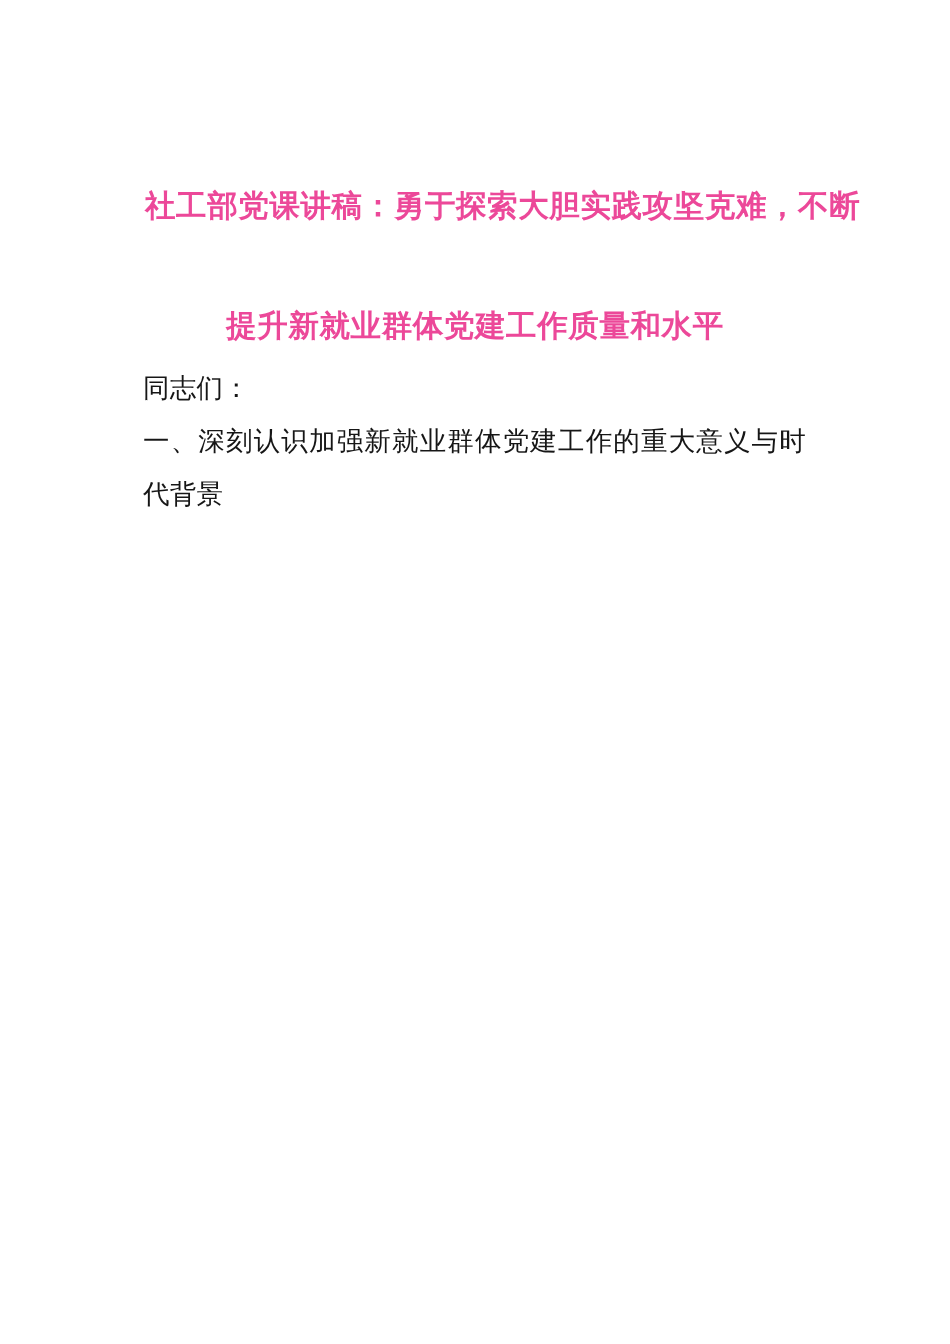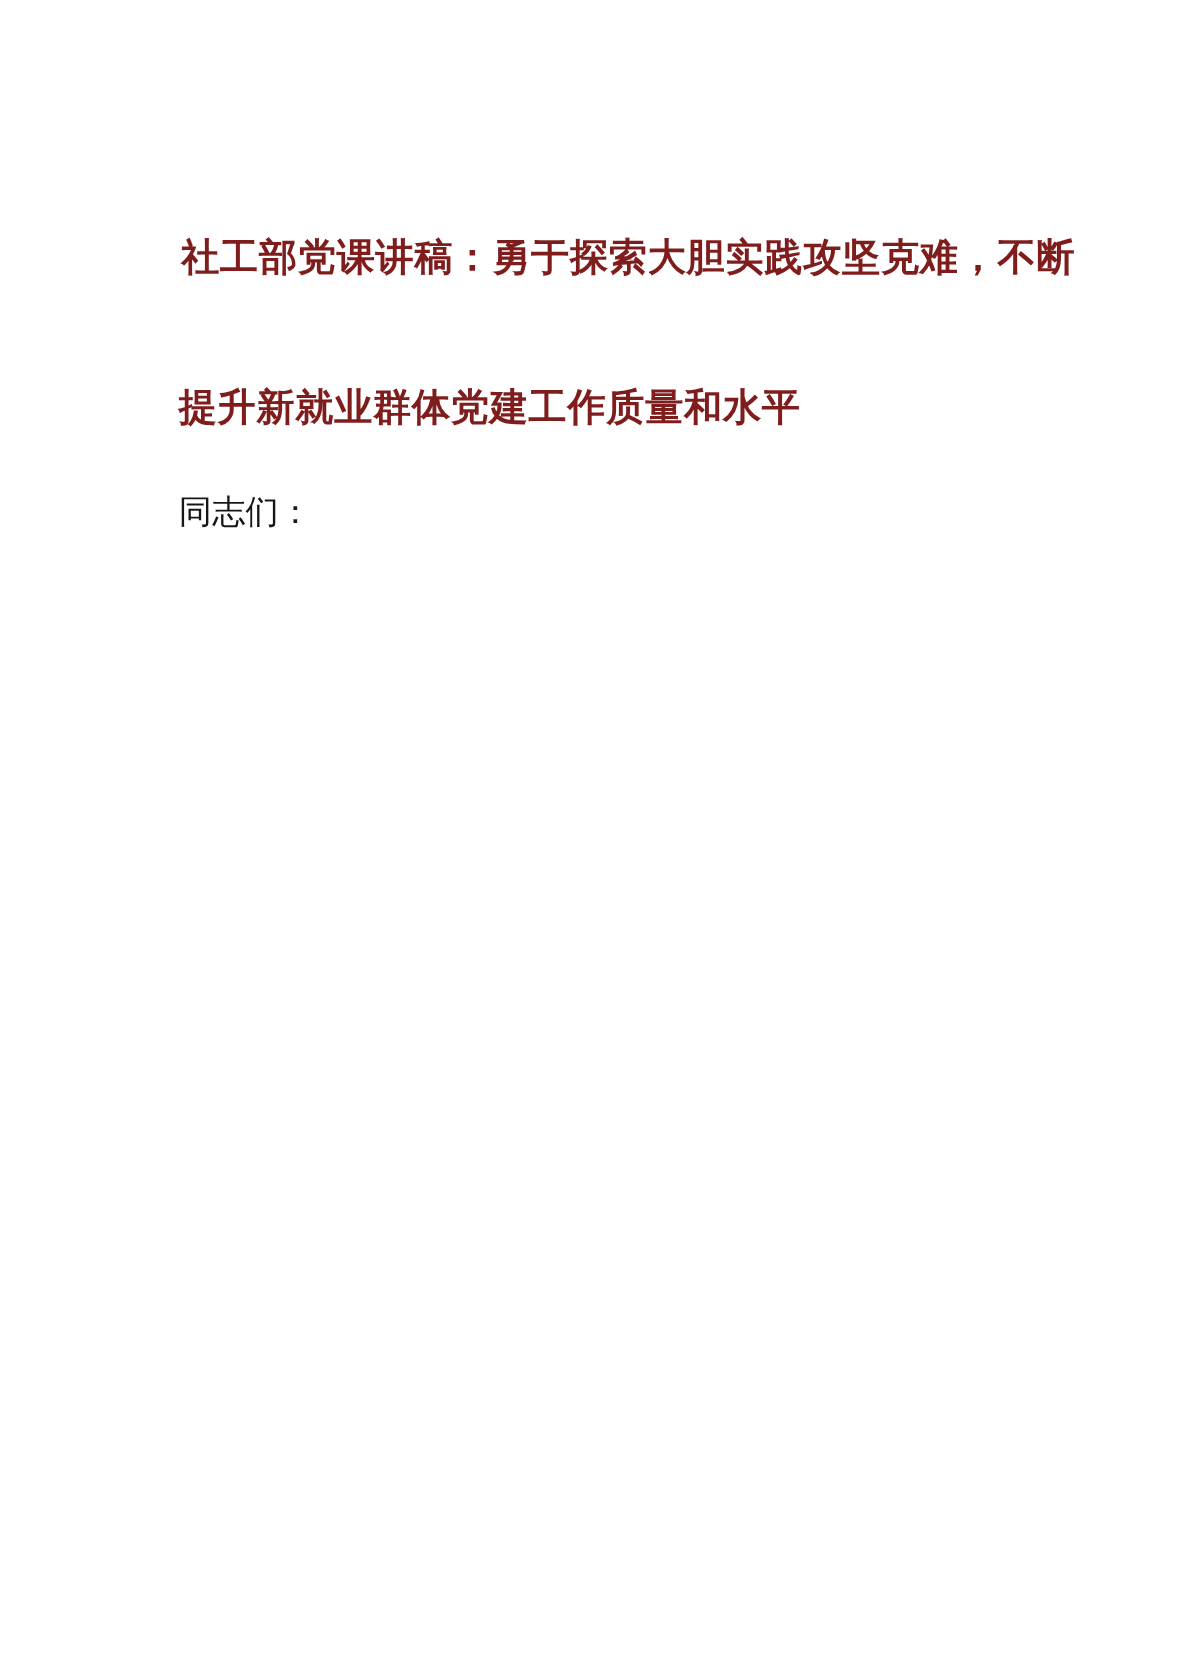--- a/index.html
+++ b/index.html
@@ -29,35 +29,36 @@
     left: 143px;
     top: 146px;
     width: 664px;
   }
   .title-line {
     font-family: "Liberation Serif", "DejaVu Serif", serif;
     font-weight: 700;
     font-size: 30.5px;
     line-height: 120px;
     letter-spacing: 0.6px;
-    color: #7f1d1d;
+    color: #ec4899;
     white-space: nowrap;
   }
   .title-line-1 {
     text-align: left;
     margin-left: 2px;
   }
   .title-line-2 {
+    text-align: center;
   }
 
   
   .doc-body {
     position: absolute;
     left: 143px;
-    top: 383px;
+    top: 362px;
     width: 663px;
   }
   .para {
     font-family: "Liberation Serif", "DejaVu Serif", serif;
     font-weight: 400;
     font-size: 26.5px;
     line-height: 53px;
     letter-spacing: 0.2px;
     color: #161616;
     margin: 0;
@@ -73,15 +74,16 @@
 
 <div class="page">
 
   <div class="doc-title">
     <div class="title-line title-line-1">社工部党课讲稿：勇于探索大胆实践攻坚克难，不断</div>
     <div class="title-line title-line-2">提升新就业群体党建工作质量和水平</div>
   </div>
 
   <div class="doc-body">
     <p class="para">同志们：</p>
+    <p class="para">一、深刻认识加强新就业群体党建工作的重大意义与时代背景</p>
   </div>
 
 </div>
 
 </body></html>

